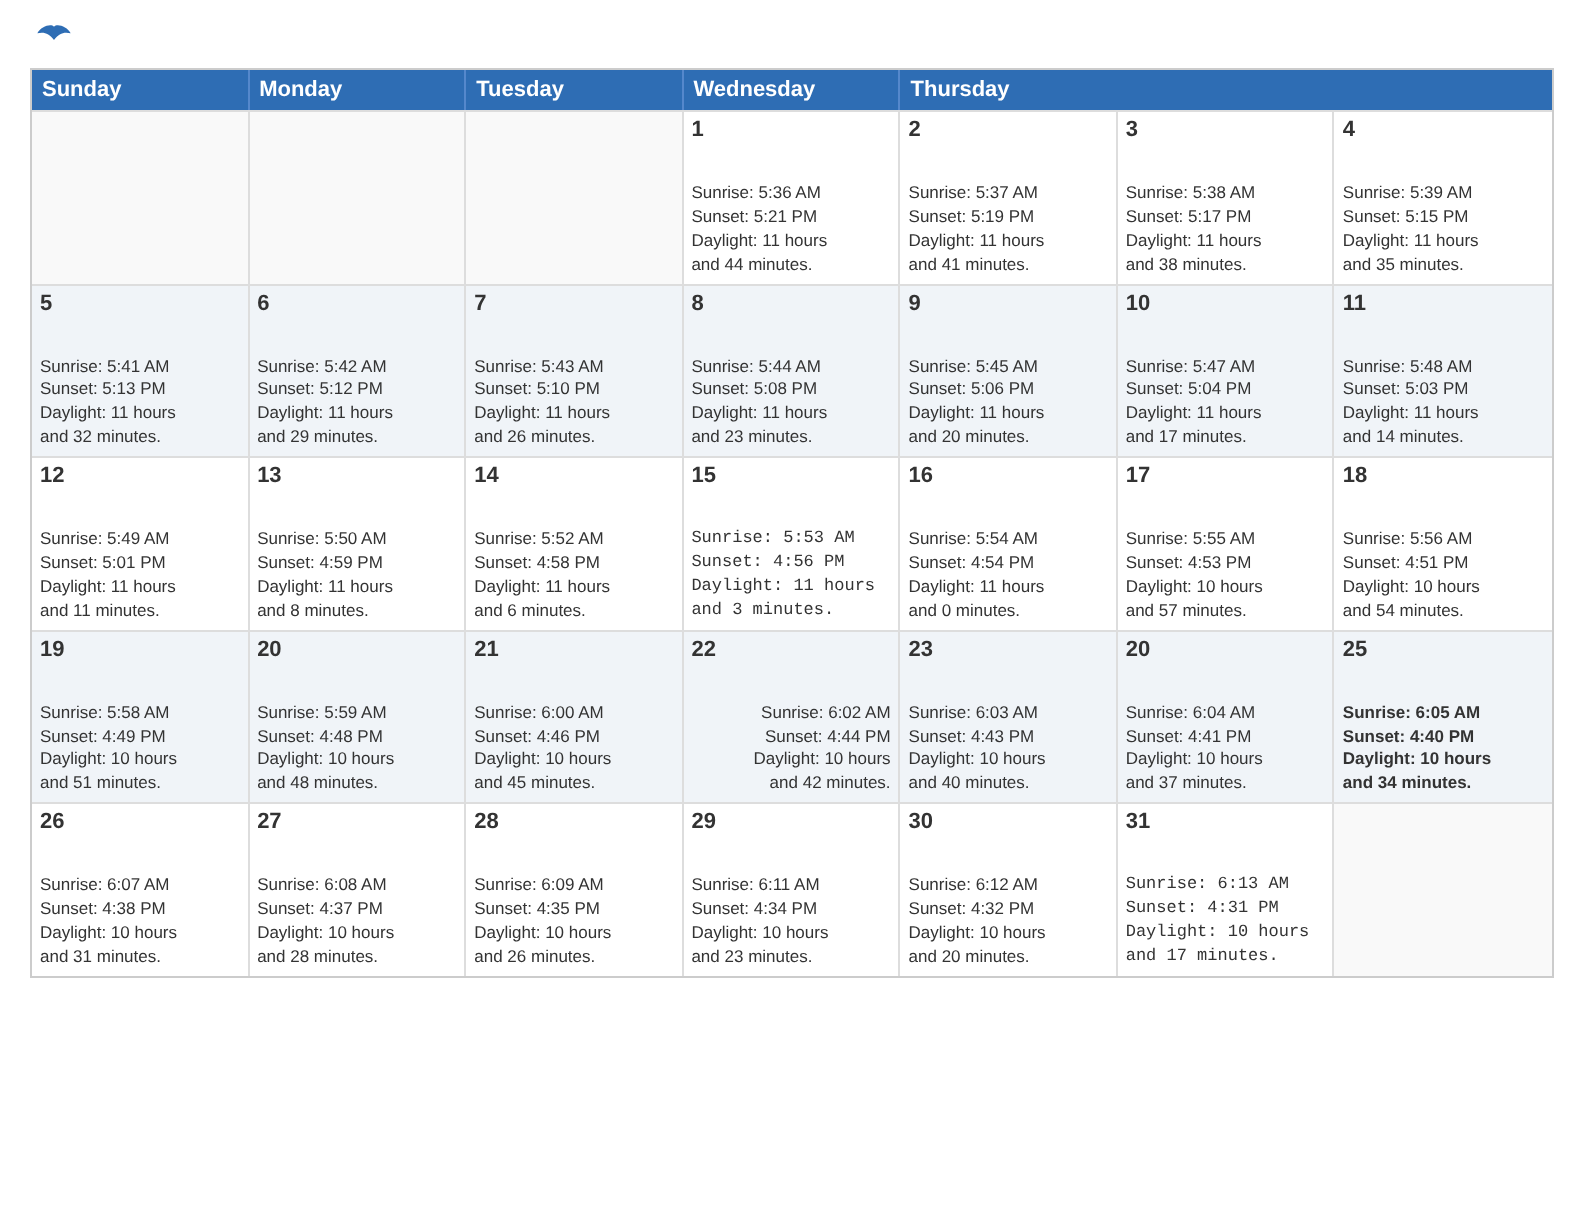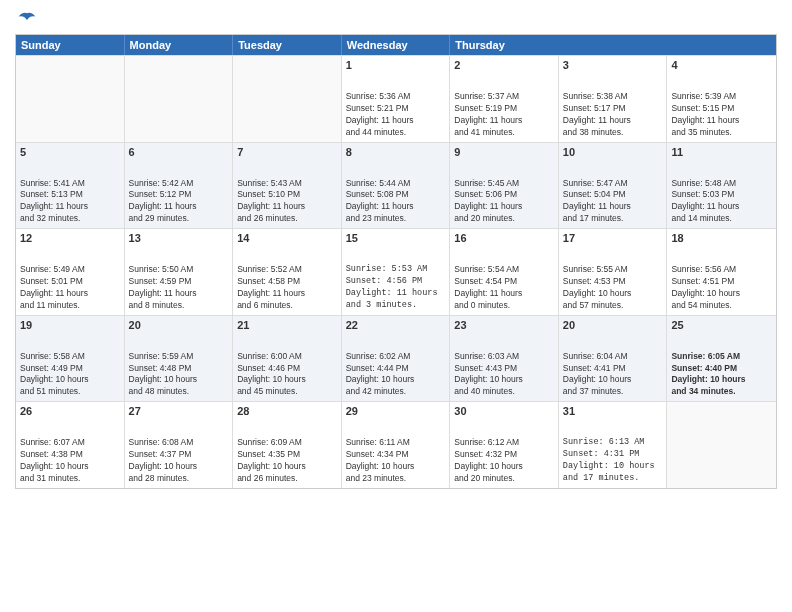--- a/index.html
+++ b/index.html
@@ -282,21 +282,21 @@
           </div>
           <div class="cal-cell alt-row">
             <div class="day-num">21</div>
             <div class="day-info" style="white-space: pre-line;">Sunrise: 6:00 AM
 Sunset: 4:46 PM
 Daylight: 10 hours
 and 45 minutes.</div>
           </div>
           <div class="cal-cell alt-row">
             <div class="day-num">22</div>
-            <div class="day-info" style="white-space: pre-line;">Sunrise: 6:02 AM
+            <div class="day-info" style="white-space: pre-line; text-align: right;">Sunrise: 6:02 AM
 Sunset: 4:44 PM
 Daylight: 10 hours
 and 42 minutes.</div>
           </div>
           <div class="cal-cell alt-row">
             <div class="day-num">23</div>
             <div class="day-info" style="white-space: pre-line;">Sunrise: 6:03 AM
 Sunset: 4:43 PM
 Daylight: 10 hours
 and 40 minutes.</div>

